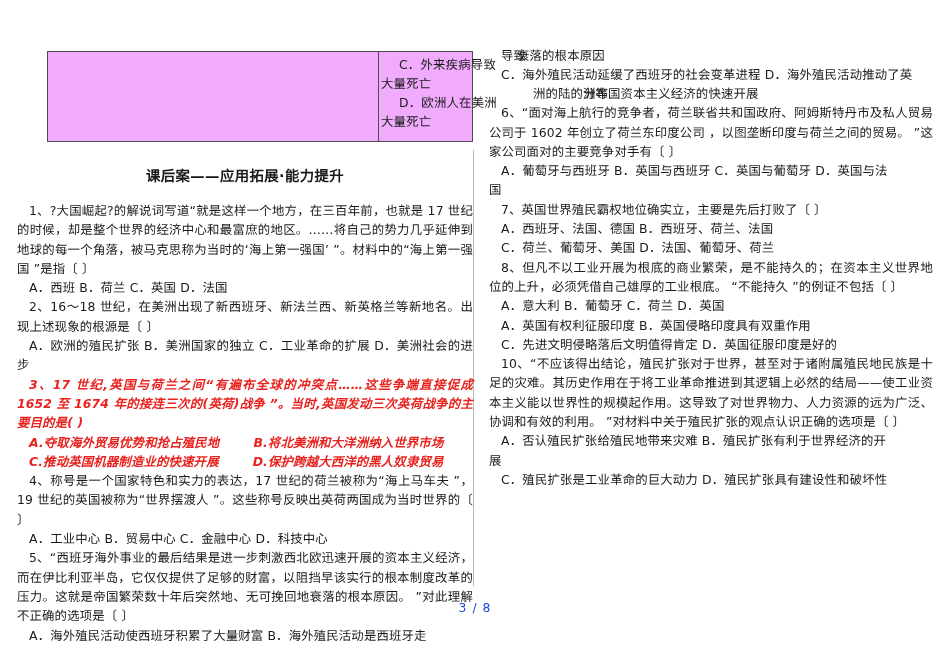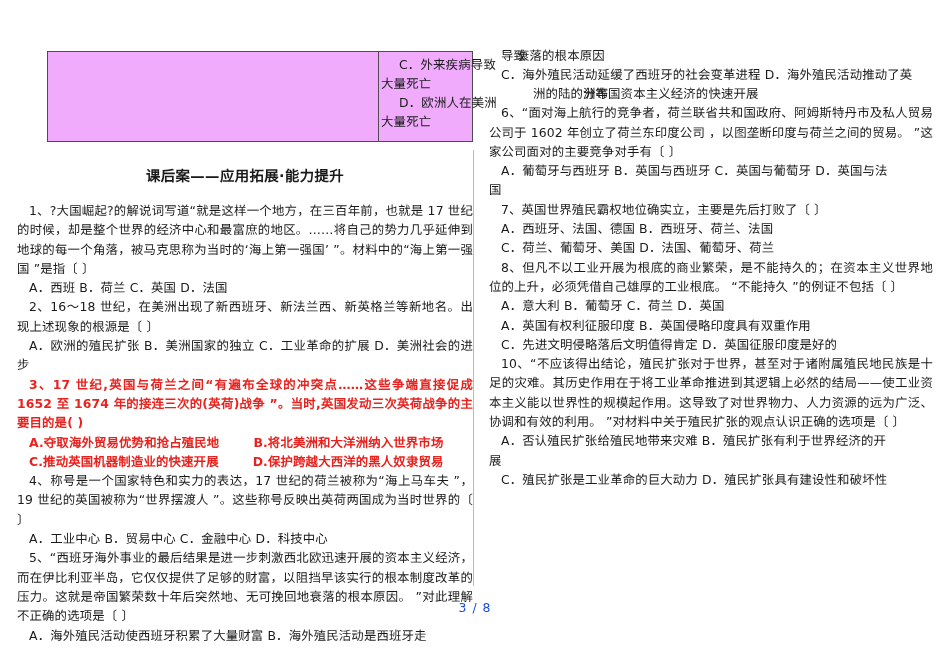--- a/index.html
+++ b/index.html
@@ -87,21 +87,21 @@
   .blk {
     font-size: 12.4px;
     line-height: 19.3px;
     letter-spacing: 0.15px;
     text-align: justify;
     text-justify: inter-ideograph;
     margin: 0;
   }
   .blk.ind { text-indent: 12px; }
   .opt { white-space: nowrap; }
-  .red-b { color: #e8231f; font-weight: 700; }
+  .red-b { color: #e8231f; font-weight: 700; font-style: italic; }
 
   
   .heading {
     font-size: 14.4px;
     font-weight: 700;
     text-align: center;
     letter-spacing: 0.4px;
     margin: 12px;
     padding: 0;
     white-space: nowrap;

